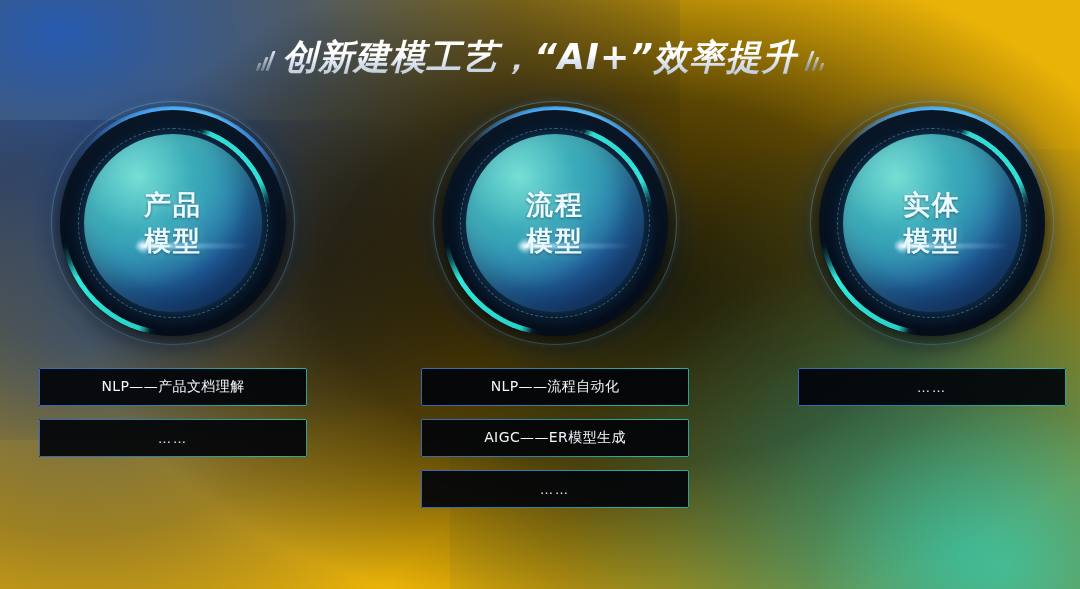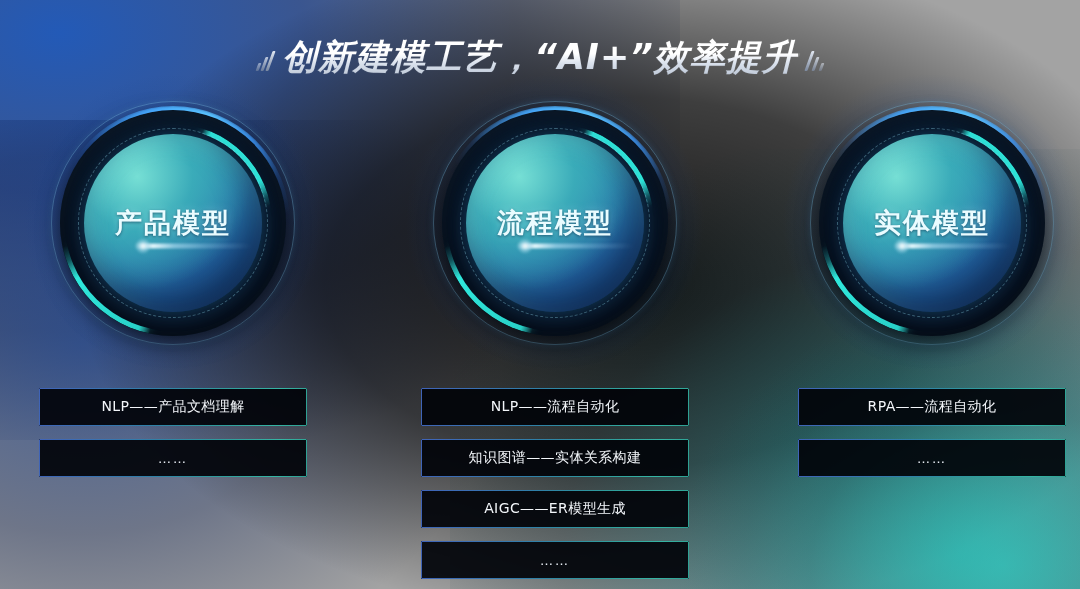--- a/index.html
+++ b/index.html
@@ -7,21 +7,21 @@
   body {
     width:1080px; height:589px;
     font-family:"Liberation Sans","DejaVu Sans",sans-serif;
     overflow:hidden;
     position:relative;
   }
 
   
   #stage{
     position:absolute; inset:0;
-    background:#a3a3a3;
+    background:#eab308;
     overflow:hidden;
   }
   .bg-glow{ position:absolute; pointer-events:none; }
   
   .bg-blue-tl{
     left:-320px; top:-300px; width:1000px; height:740px;
     background:radial-gradient(ellipse at 38% 45%,
         rgba(28,86,184,0.95) 0%,
         rgba(18,56,136,0.72) 28%,
         rgba(8,26,72,0.40) 52%,
@@ -203,21 +203,21 @@
       linear-gradient(148deg,
         #4fc9c4 0%,
         #35a8bb 26%,
         #2b7fae 52%,
         #1f5a96 74%,
         #163f78 100%);
     box-shadow:
       inset -10px -14px 30px rgba(6,16,46,0.55),
       inset 6px 8px 22px rgba(160,245,235,0.22),
       0 0 18px rgba(40,140,200,0.35);
-    display:flex; flex-direction:row;
+    display:flex; flex-direction:column;
     align-items:center; justify-content:center;
     overflow:hidden;
   }
   .badge .disc-label{
     font-family:"DejaVu Sans","Liberation Sans",sans-serif;
     font-size:27px; font-weight:bold;
     line-height:1.32;
     text-align:center;
     color:#eafcff;
     text-shadow:0 1px 3px rgba(0,30,60,0.55), 0 0 10px rgba(180,245,255,0.35);
@@ -240,21 +240,21 @@
   .badge .flare-dot{
     position:absolute; left:33%; top:63%; width:16px; height:16px;
     transform:translate(-50%,-50%);
     border-radius:50%;
     background:radial-gradient(circle, rgba(255,255,255,0.95) 0%, rgba(210,240,255,0.45) 40%, rgba(255,255,255,0) 72%);
     filter:blur(1px);
     z-index:5;
   }
 
   
-  .items{ margin-top:40px; width:268px; margin-left:auto; margin-right:auto; }
+  .items{ margin-top:20px; width:268px; margin-left:auto; margin-right:auto; }
   .item-box{
     position:relative;
     height:38px; margin-bottom:13px;
     background:rgba(1,3,9,0.92);
     display:flex; align-items:center; justify-content:center;
     padding:0 8px;
   }
   .item-box::before{
     content:""; position:absolute; inset:0;
     padding:1px; border-radius:1px;
@@ -346,23 +346,20 @@
           <div class="disc-label">模型</div>
           <div class="flare"></div>
           <div class="flare-dot"></div>
         </div>
       </div>
       <div class="items">
         <div class="item-box">
           <span class="item-label">NLP——流程自动化</span>
         </div>
         <div class="item-box">
-          <span class="item-label">知识图谱——实体关系构建</span>
-        </div>
-        <div class="item-box">
           <span class="item-label">AIGC——ER模型生成</span>
         </div>
         <div class="item-box">
           <span class="item-label dots">……</span>
         </div>
       </div>
     </div>
 
     <div class="column col-2">
       <div class="badge">
@@ -375,22 +372,19 @@
         <div class="ring-dash"></div>
         <div class="disc">
           <div class="disc-label">实体</div>
           <div class="disc-label">模型</div>
           <div class="flare"></div>
           <div class="flare-dot"></div>
         </div>
       </div>
       <div class="items">
         <div class="item-box">
-          <span class="item-label">RPA——流程自动化</span>
-        </div>
-        <div class="item-box">
           <span class="item-label dots">……</span>
         </div>
       </div>
     </div>
 
   </div>
 </div>
 
 </body></html>

